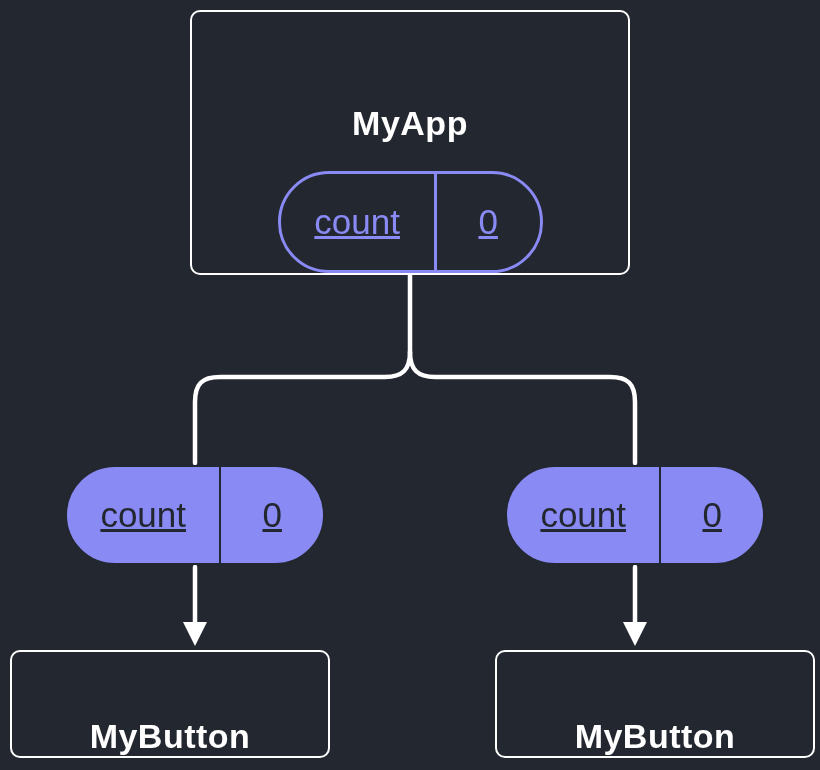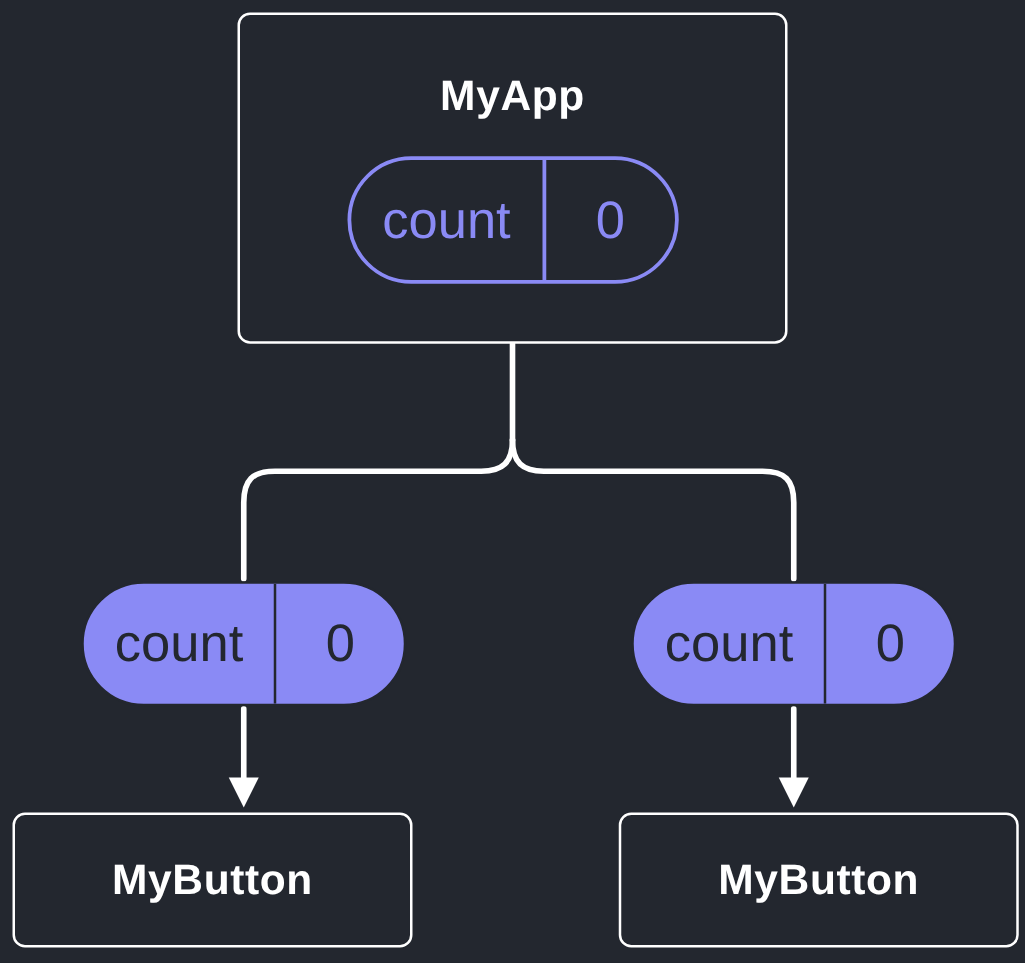--- a/index.html
+++ b/index.html
@@ -45,21 +45,21 @@
     stroke: none;
   }
   .component-box {
     position: absolute;
     background: var(--box-fill);
     border: 2.5px solid var(--box-border);
     border-radius: 10px;
     display: flex;
     flex-direction: column;
     align-items: center;
-    justify-content: center;
+    justify-content: flex-end;
     box-sizing: border-box;
   }
   .component-title {
     color: var(--text);
     font-size: 34px;
     font-weight: 700;
     letter-spacing: 0.5px;
   }
   .root-box {
     left: 190px;
@@ -78,22 +78,23 @@
     left: 495px;
     top: 650px;
     width: 320px;
     height: 108px;
   }
   .pill {
     display: flex;
     align-items: stretch;
     border-radius: 999px;
     box-sizing: border-box;
-    font-size: 42px;
+    font-size: 35px;
     overflow: hidden;
+    text-decoration: underline;
   }
   .pill-label {
     flex: 1;
     display: flex;
     align-items: center;
     justify-content: center;
     padding: 0 8px;
   }
   .pill-value {
     width: 35%;

